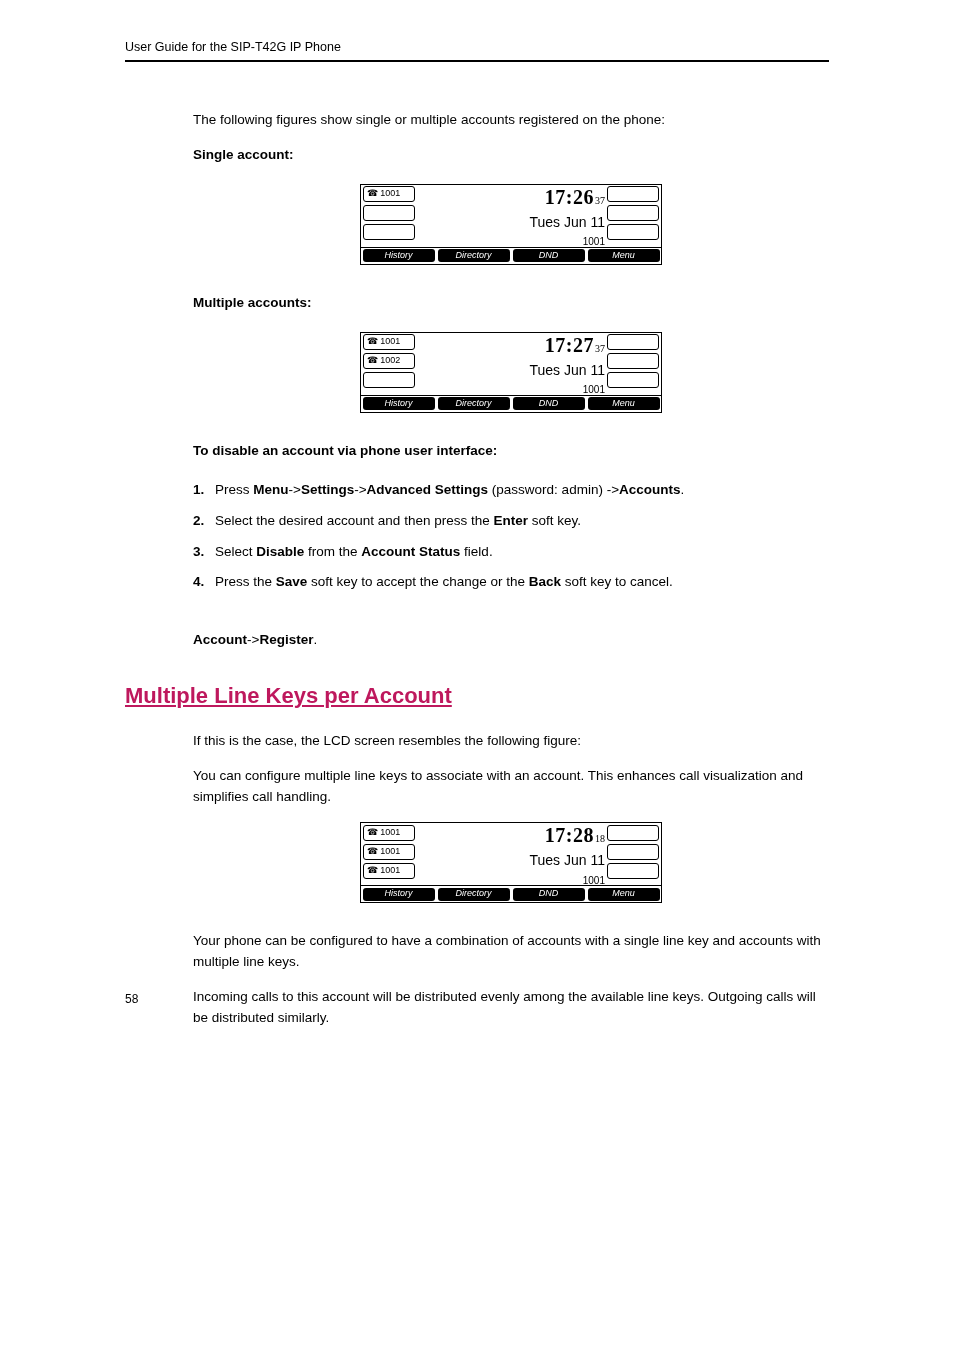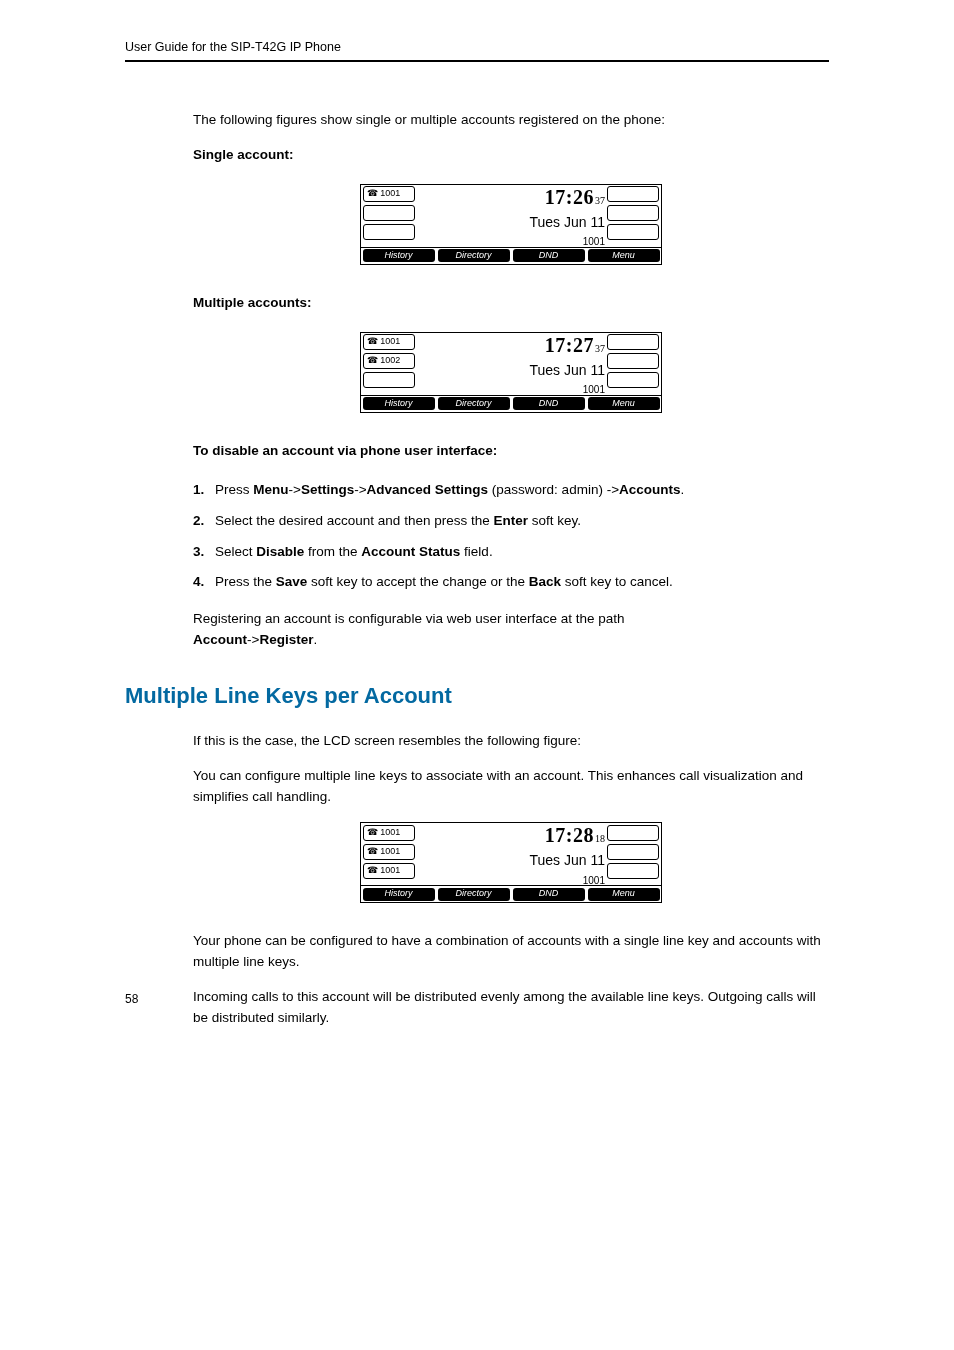--- a/index.html
+++ b/index.html
@@ -41,25 +41,26 @@
     position: relative;
     padding-left: 22px;
   }
   ol.steps li .num {
     position: absolute;
     left: 0;
     top: 0;
     font-weight: bold;
   }
   .h2 {
-    color: #0369a1;
+    color: #be185d;
     font-weight: bold;
     font-size: 22px;
     margin: 28px 0 18px -68px;
     font-family: "Segoe UI Semibold", "Myriad Pro", Arial, sans-serif;
+    text-decoration: underline;
   }
   .phone-wrap {
     display: flex;
     justify-content: center;
     margin: 6px 0 28px 0;
   }
   .phone {
     width: 300px;
     font-family: Arial, sans-serif;
     font-size: 11px;
@@ -235,21 +236,21 @@
         <span class="num">3.</span>
         <span>Select </span><span class="bold">Disable</span><span> from the </span><span class="bold">Account Status</span><span> field.</span>
       </li>
       <li>
         <span class="num">4.</span>
         <span>Press the </span><span class="bold">Save</span><span> soft key to accept the change or the </span><span class="bold">Back</span><span> soft key to cancel.</span>
       </li>
     </ol>
 
     <p class="para">
-      <span>Registering an account is configurable via web user interface at the path </span><br>
+      <br>
       <span class="bold">Account</span><span>-&gt;</span><span class="bold">Register</span><span>.</span>
     </p>
 
     <div class="h2">Multiple Line Keys per Account</div>
 
     <p class="para">If this is the case, the LCD screen resembles the following figure:</p>
     <p class="para">You can configure multiple line keys to associate with an account. This enhances call visualization and simplifies call handling.</p>
 
     <div class="phone-wrap">
       <div class="phone">

